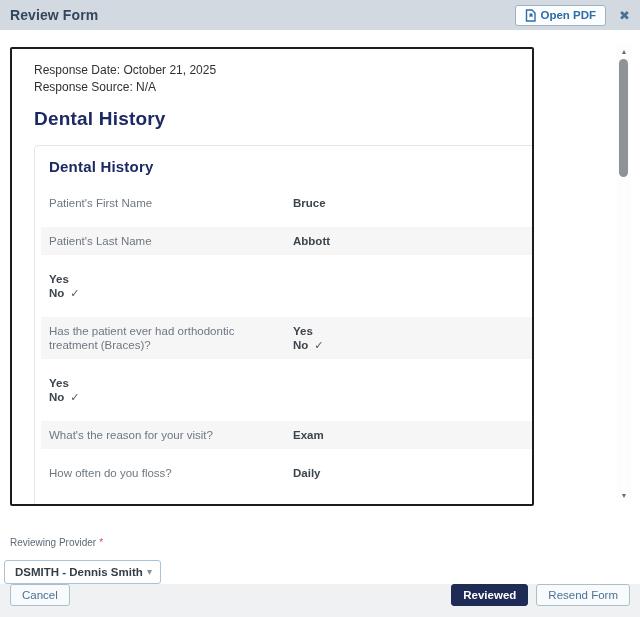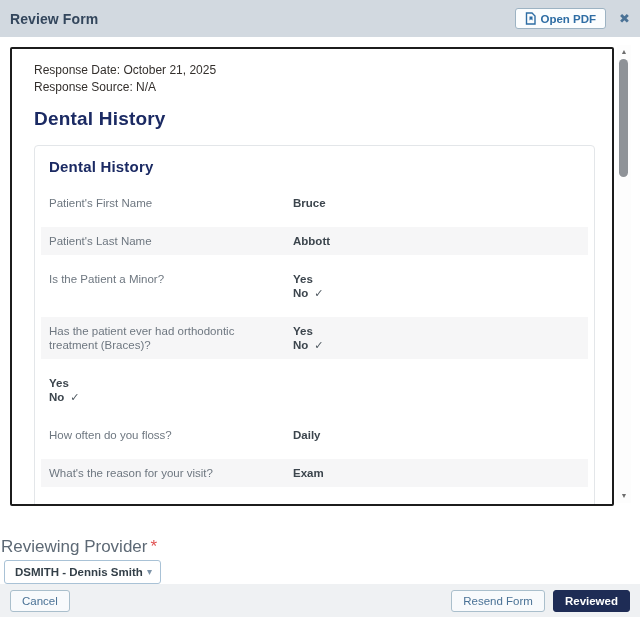--- a/index.html
+++ b/index.html
@@ -7,21 +7,21 @@
   body {
     font-family: "Liberation Sans", "DejaVu Sans", sans-serif;
     background: #ffffff;
     position: relative;
     overflow: hidden;
     -webkit-font-smoothing: antialiased;
   }
 
   
   .titlebar {
-    position: absolute; left: 0; top: 0; width: 640px; height: 37px;
+    position: absolute; left: 0; top: 0; width: 640px; height: 30px;
     background: #d2d9e0;
     display: flex; align-items: center;
   }
   .titlebar-title {
     margin-left: 10px;
     font-size: 14px; font-weight: bold; color: #33465c;
     letter-spacing: 0.1px;
   }
   .titlebar-actions { margin-left: auto; display: flex; align-items: center; }
   .open-pdf-btn {
@@ -35,21 +35,21 @@
   .open-pdf-btn svg { display: block; }
   .close-btn {
     margin-left: 13px; margin-right: 10px;
     color: #4a7296; font-size: 13px; font-weight: bold;
     cursor: pointer; line-height: 1;
   }
 
   
   .form-container {
     position: absolute; left: 10px; top: 47px;
-    width: 604px; height: 459px;
+    width: 524px; height: 459px;
     background: #ffffff;
     border: 2.5px solid #1c1c1c; border-radius: 2px;
     overflow: hidden;
   }
   .form-content { padding: 13px 18px 0 22px; }
   .response-line {
     font-size: 12px; color: #34302d; line-height: 17px;
   }
   .page-heading {
     margin-top: 12px;
@@ -100,22 +100,22 @@
   .scroll-arrow.up { top: 2px; }
   .scroll-arrow.down { bottom: 2px; }
   .scroll-thumb {
     position: absolute; left: 2px; top: 14px; width: 9px; height: 118px;
     background: #8f9398; border-radius: 5px;
     cursor: pointer;
   }
 
   
   .provider-label {
-    position: absolute; left: 1px; top: 537px;
-    font-size: 17px; color: #5d6975;
+    position: absolute; left: 10px; top: 537px;
+    font-size: 10px; color: #5d6975;
   }
   .required-marker { color: #e05252; margin-left: 3px; }
   .provider-select {
     position: absolute; left: 4px; top: 552px;
     width: 157px; height: 24px;
     background: #ffffff;
     border: 1px solid #a9c2d6; border-radius: 3px;
     display: flex; align-items: center;
     padding: 0 8px 0 10px;
     cursor: pointer;
@@ -126,21 +126,21 @@
     white-space: nowrap; overflow: hidden;
   }
   .select-caret {
     margin-left: auto; color: #7d93a8; font-size: 10px; line-height: 1;
   }
 
   
   .footer {
     position: absolute; left: 0; top: 584px; width: 640px; height: 33px;
     background: #eff1f3;
-    display: flex; align-items: center;
+    display: flex; align-items: flex-start;
   }
   .btn {
     height: 22px; display: inline-flex; align-items: center;
     padding: 0 11px; border-radius: 3px;
     font-size: 11.5px; cursor: pointer;
   }
   .btn-secondary {
     background: #f8fafc; border: 1px solid #aabfcc; color: #4a7296;
   }
   .btn-primary {
@@ -186,21 +186,20 @@
   </div>
 
   <div class="qa-row shaded">
     <div class="q">Patient's Last Name</div>
     <div class="answers">
               <div class="a-line"><span class="a-text">Abbott</span></div>
             </div>
   </div>
 
   <div class="qa-row">
-    <div class="q">Is the Patient a Minor?</div>
     <div class="answers">
               <div class="a-line"><span class="a-text">Yes</span></div>
               <div class="a-line"><span class="a-text">No</span><span class="check">✓</span></div>
             </div>
   </div>
 
   <div class="qa-row shaded">
     <div class="q">Has the patient ever had orthodontic treatment (Braces)?</div>
     <div class="answers">
               <div class="a-line"><span class="a-text">Yes</span></div>
@@ -208,31 +207,31 @@
             </div>
   </div>
 
   <div class="qa-row">
     <div class="answers">
               <div class="a-line"><span class="a-text">Yes</span></div>
               <div class="a-line"><span class="a-text">No</span><span class="check">✓</span></div>
             </div>
   </div>
 
-  <div class="qa-row">
-    <div class="q">How often do you floss?</div>
-    <div class="answers">
-              <div class="a-line"><span class="a-text">Daily</span></div>
-            </div>
-  </div>
-
   <div class="qa-row shaded">
     <div class="q">What's the reason for your visit?</div>
     <div class="answers">
               <div class="a-line"><span class="a-text">Exam</span></div>
+            </div>
+  </div>
+
+  <div class="qa-row">
+    <div class="q">How often do you floss?</div>
+    <div class="answers">
+              <div class="a-line"><span class="a-text">Daily</span></div>
             </div>
   </div>
 
 </div>
     </div>
   </div>
 </div>
 
 <div class="scrollbar">
   <div class="scroll-arrow up">▲</div>
@@ -244,16 +243,16 @@
   <span>Reviewing Provider</span><span class="required-marker">*</span>
 </div>
 <div class="provider-select">
   <span class="provider-value">DSMITH - Dennis Smith</span>
   <span class="select-caret">▾</span>
 </div>
 
 <div class="footer">
   <button class="btn btn-secondary cancel-btn">Cancel</button>
   <div class="footer-right">
+    <button class="btn btn-primary">Reviewed</button>
     <button class="btn btn-secondary">Resend Form</button>
-    <button class="btn btn-primary">Reviewed</button>
   </div>
 </div>
 
 </body></html>

